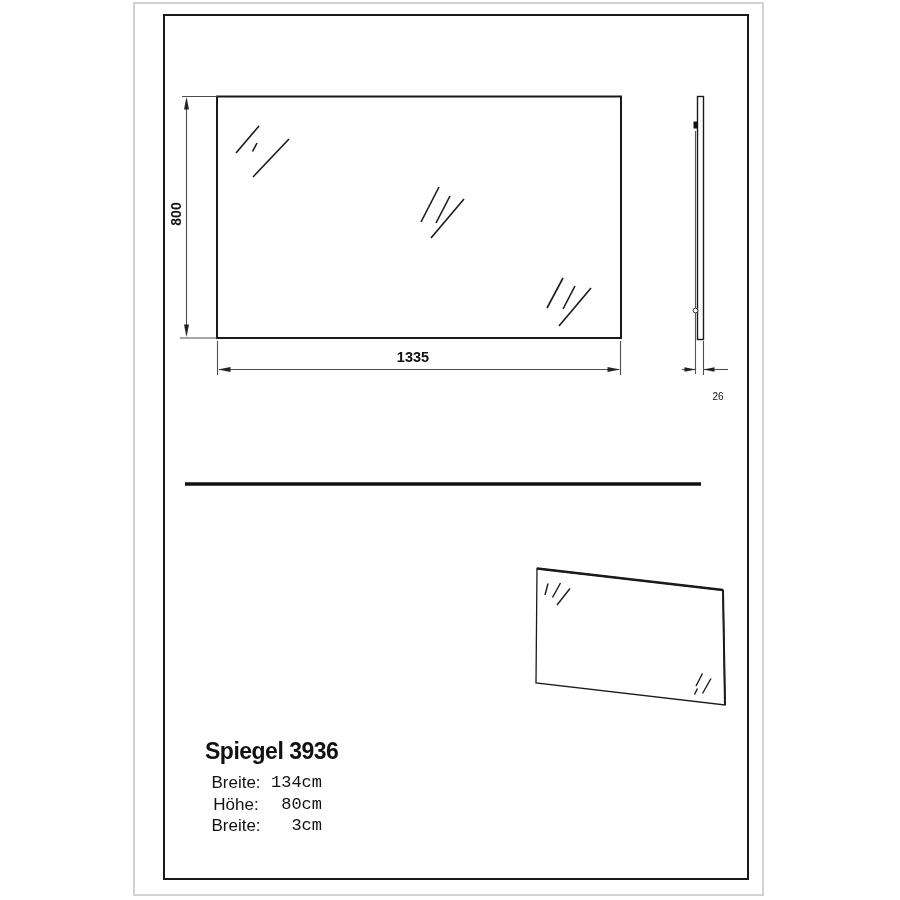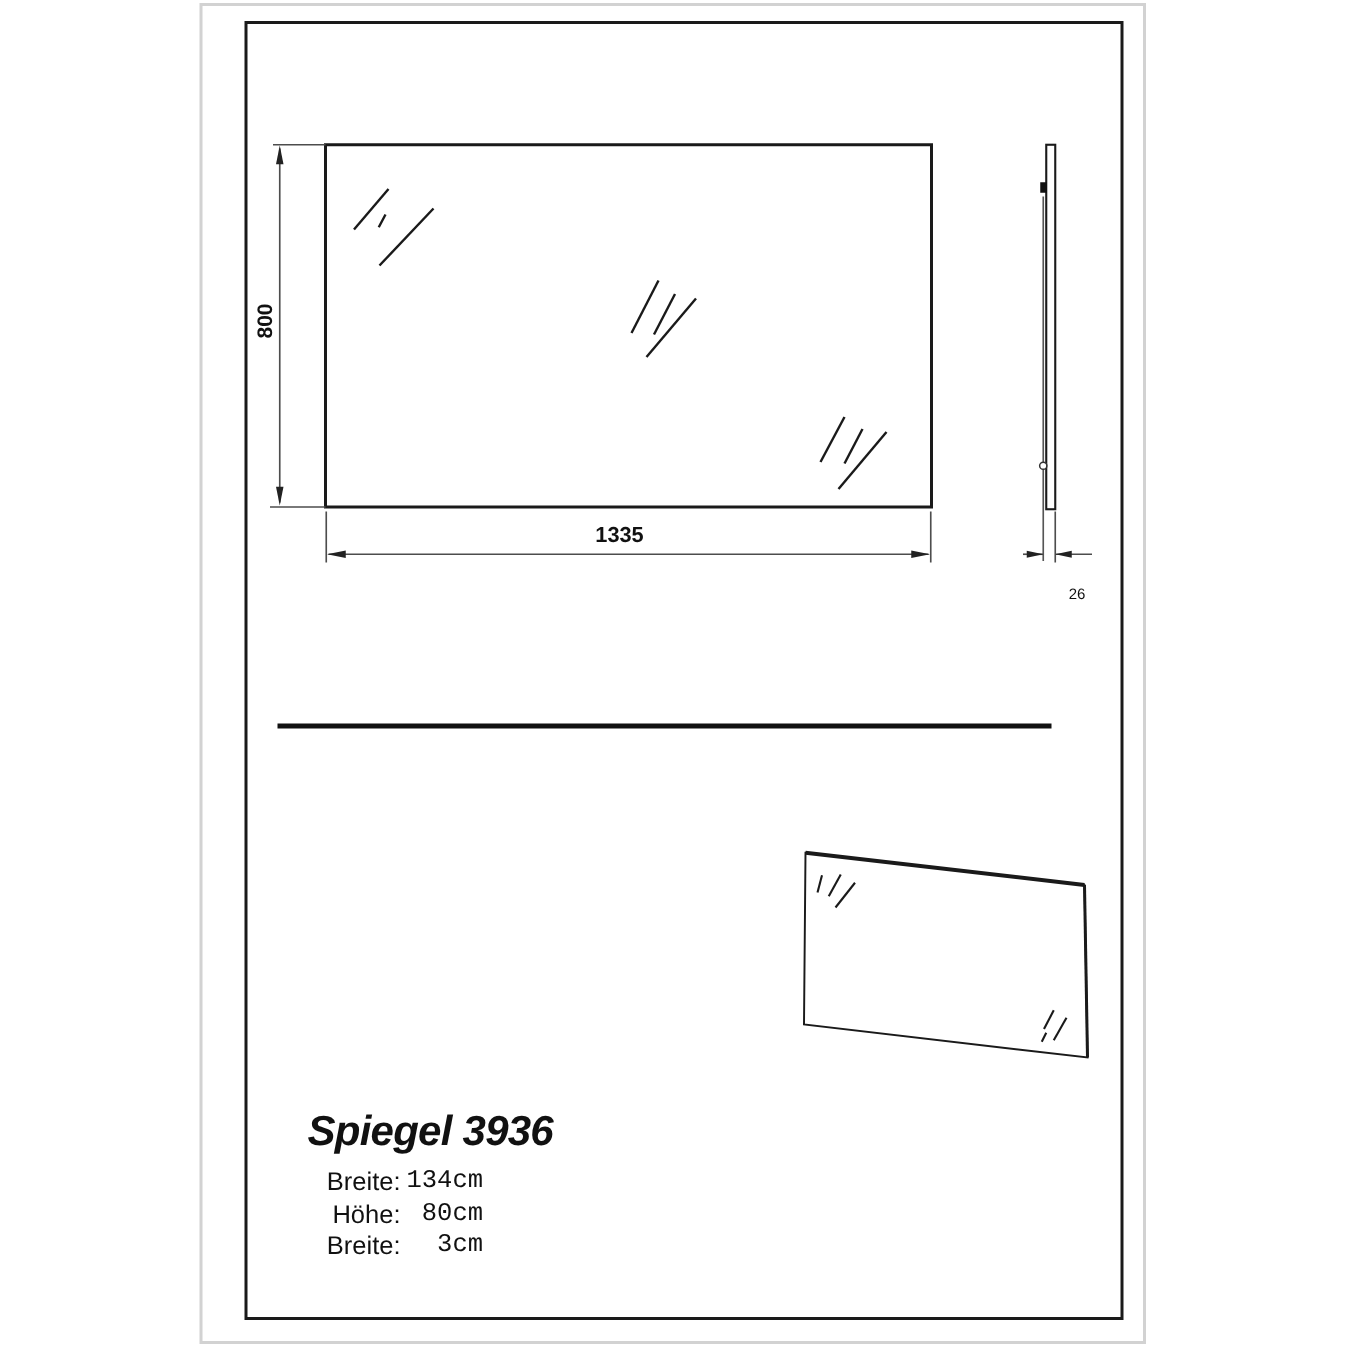--- a/index.html
+++ b/index.html
@@ -18,25 +18,25 @@
   svg.linework{position:absolute;left:0;top:0;width:900px;height:900px;}
   .dim-label{
     position:absolute;font-size:14px;font-weight:bold;color:#111;
     text-align:center;line-height:1;white-space:nowrap;
   }
   .dim-800{left:158px;top:206px;width:38px;height:16px;transform:rotate(-90deg);transform-origin:center;}
   .dim-1335{left:384px;top:350px;width:58px;height:16px;font-size:14.5px;}
   .dim-26{left:704px;top:352px;width:28px;height:15px;font-size:10px;font-weight:400;margin-top:40px;}
   .title-block{position:absolute;left:205px;top:738px;width:220px;}
   .product-title{
-    font-size:28px;font-weight:bold;letter-spacing:-0.5px;color:#111;margin:0 0 7px 0;font-style:italic;
+    font-size:23px;font-weight:bold;letter-spacing:-0.5px;color:#111;margin:0 0 7px 0;
   }
   .spec-table{width:117px;font-size:17px;color:#111;}
   .spec-row{display:flex;line-height:21.5px;}
-  .spec-label{width:62px;text-align:right;}
+  .spec-label{width:62px;text-align:center;}
   .spec-value{flex:1;text-align:right;font-family:Liberation Mono, monospace;}
 </style>
 </head>
 <body>
 
 <div class="page"></div>
 
 <div class="frame"></div>
 
 <svg class="linework" viewBox="0 0 900 900">

